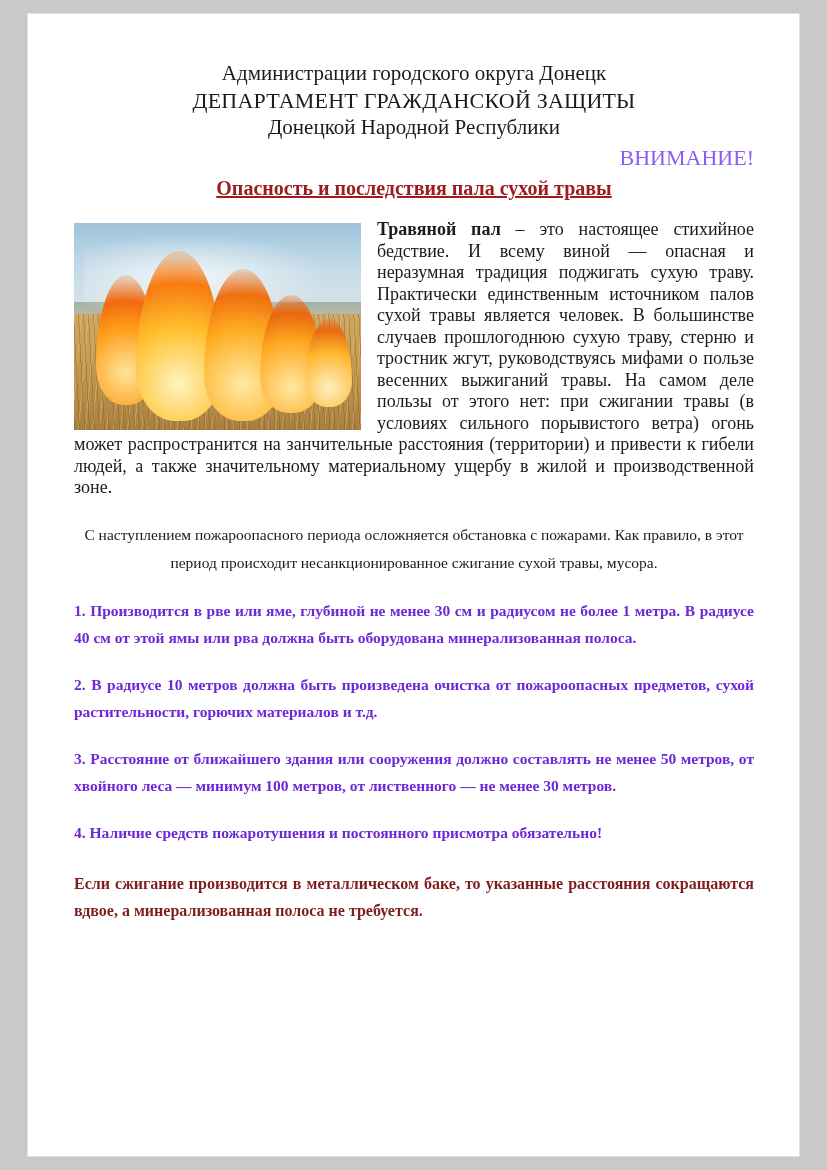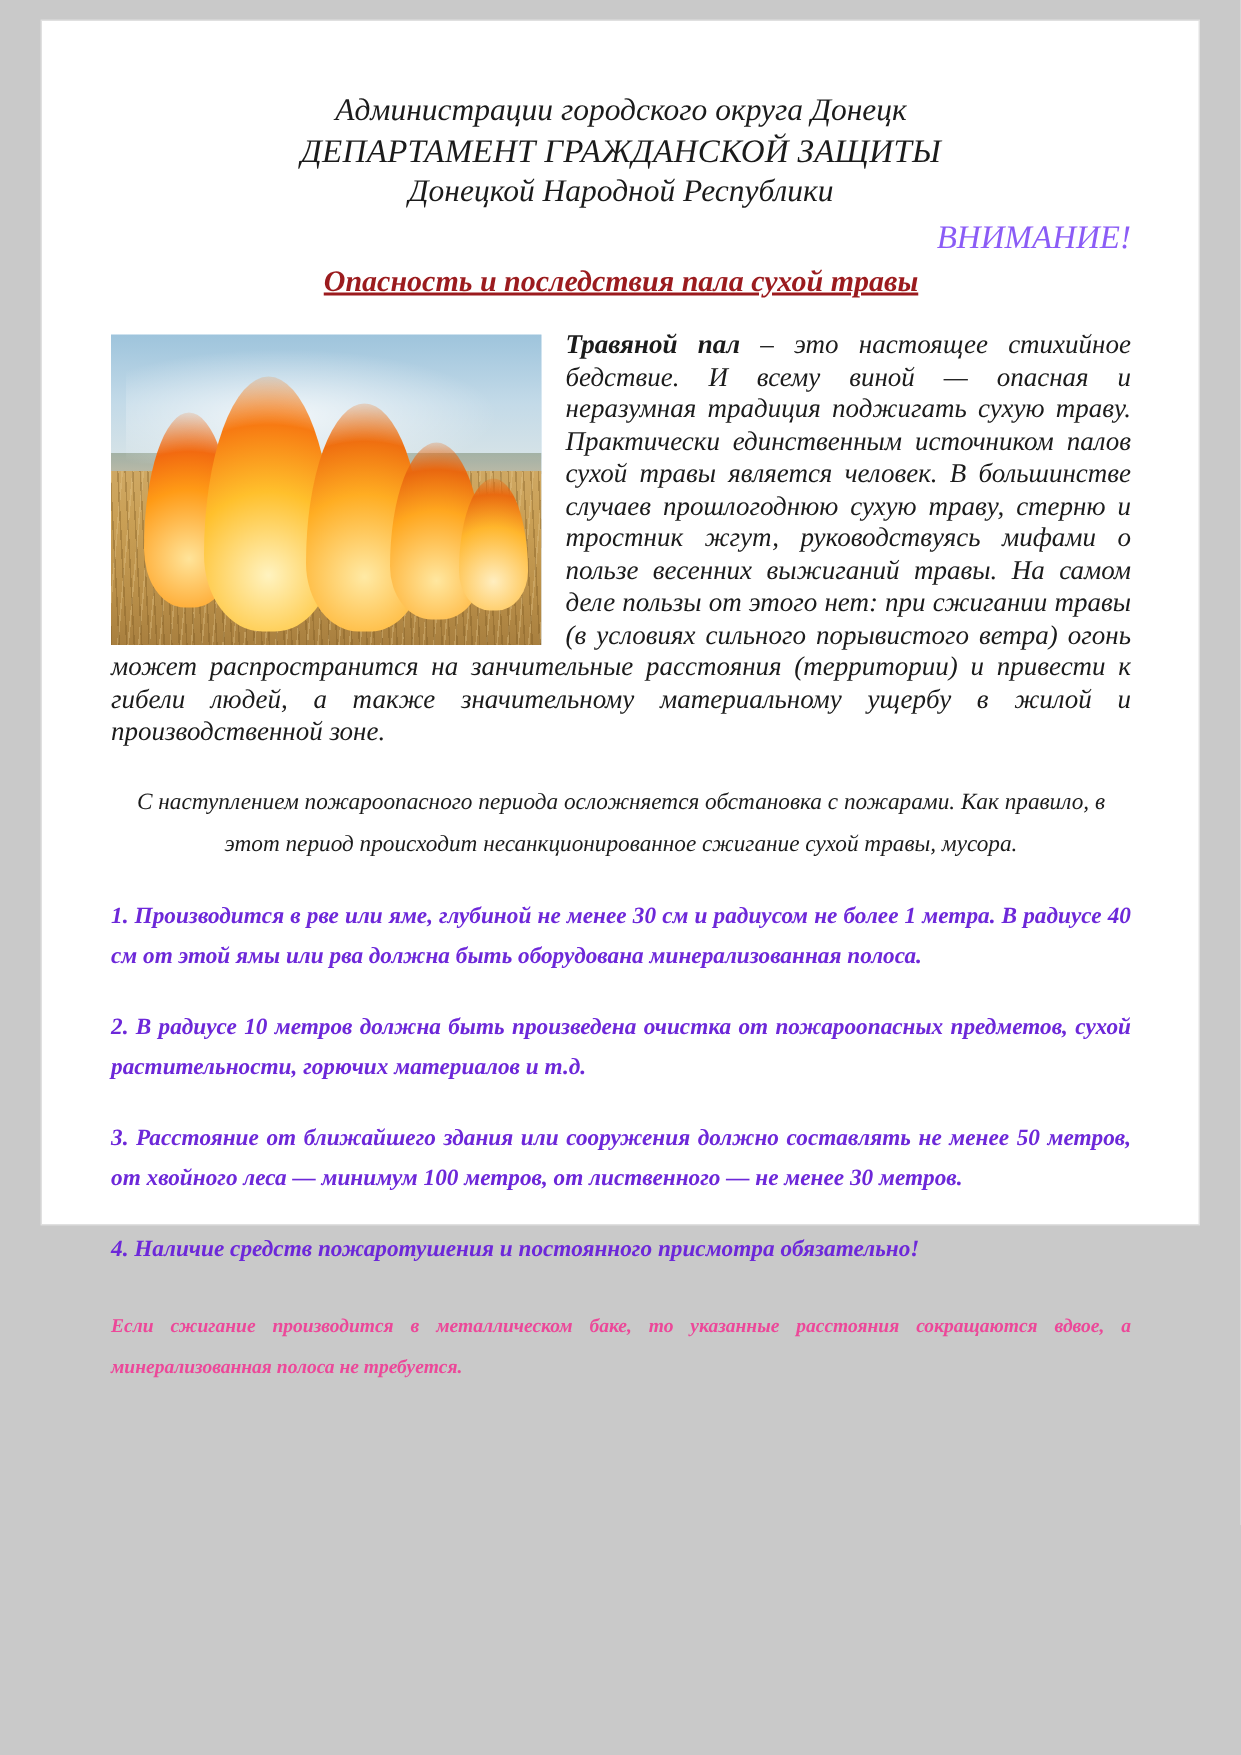--- a/index.html
+++ b/index.html
@@ -11,24 +11,23 @@
     width: 827px;
     height: 1170px;
     overflow: hidden;
     font-family: "Liberation Serif", serif;
   }
   .page {
     position: absolute;
     left: 28px;
     top: 14px;
     width: 771px;
-    height: 802px;
+    height: 1142px;
     background: #ffffff;
     box-shadow: 0 0 0 1px #e0e0e0;
-    font-style: italic;
   }
   .content {
     position: absolute;
     left: 46px;
     top: 46px;
     width: 680px;
   }
   .header-block {
     text-align: center;
   }
@@ -130,24 +129,24 @@
     margin-top: 20px;
     font-size: 15.5px;
     font-weight: bold;
     line-height: 27px;
     color: #6d28d9;
     text-align: justify;
   }
   .rule.nojust { text-align: left; }
   .closing {
     margin-top: 24px;
-    font-size: 13px;
+    font-size: 16px;
     font-weight: bold;
     line-height: 27px;
-    color: #ec4899;
+    color: #7f1d1d;
     text-align: justify;
   }
   .clearfix::after { content: ""; display: block; clear: both; }
 </style>
 </head>
 <body>
 
 <div class="page">
   <div class="content">
 

